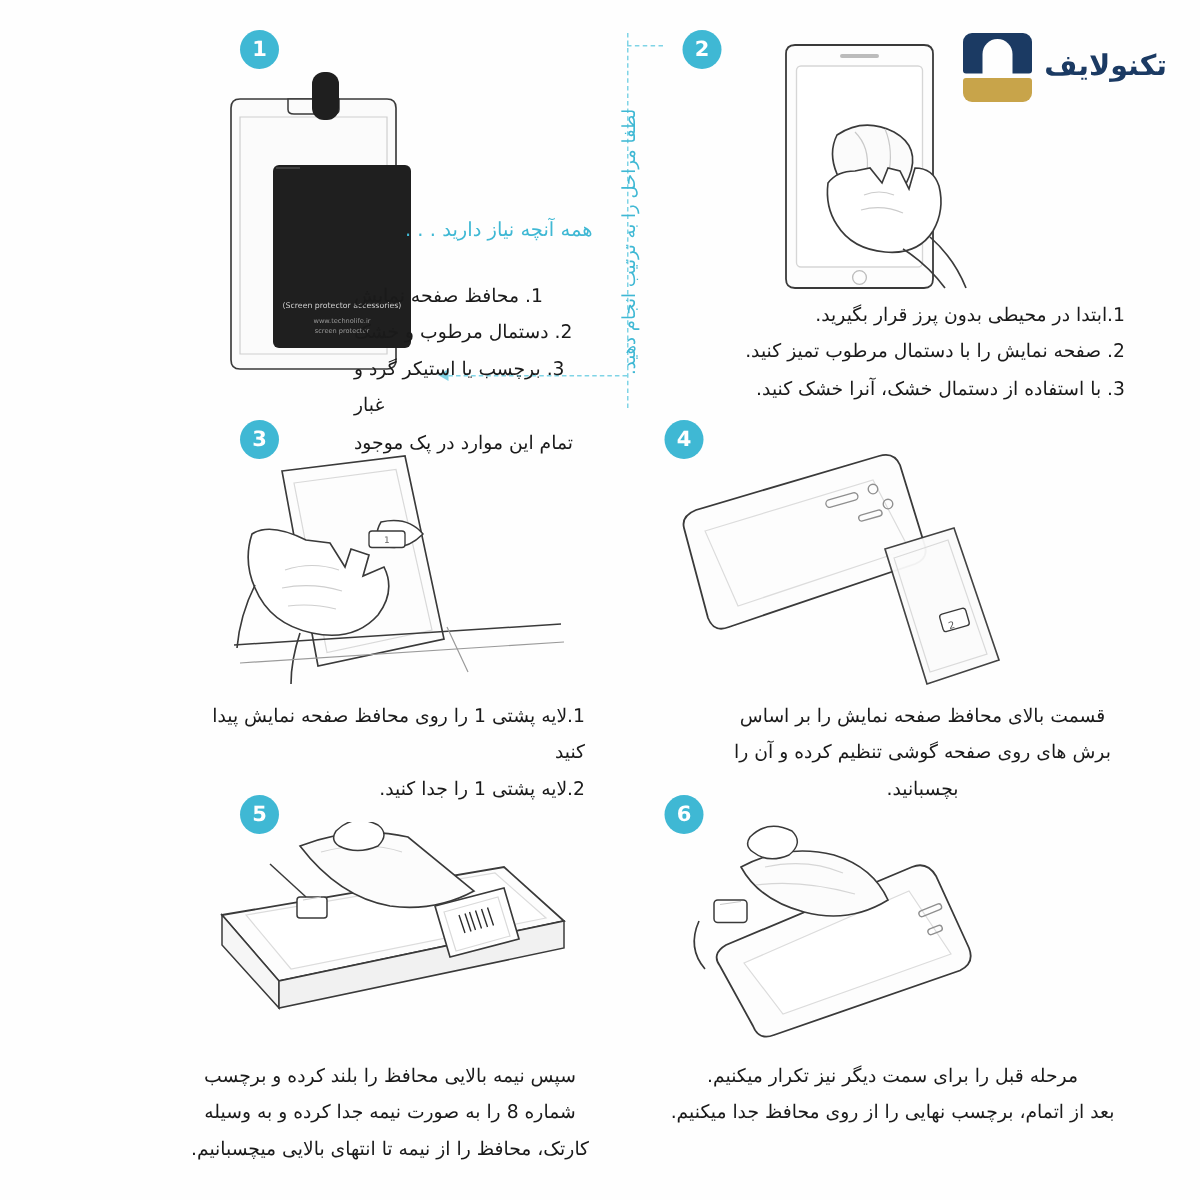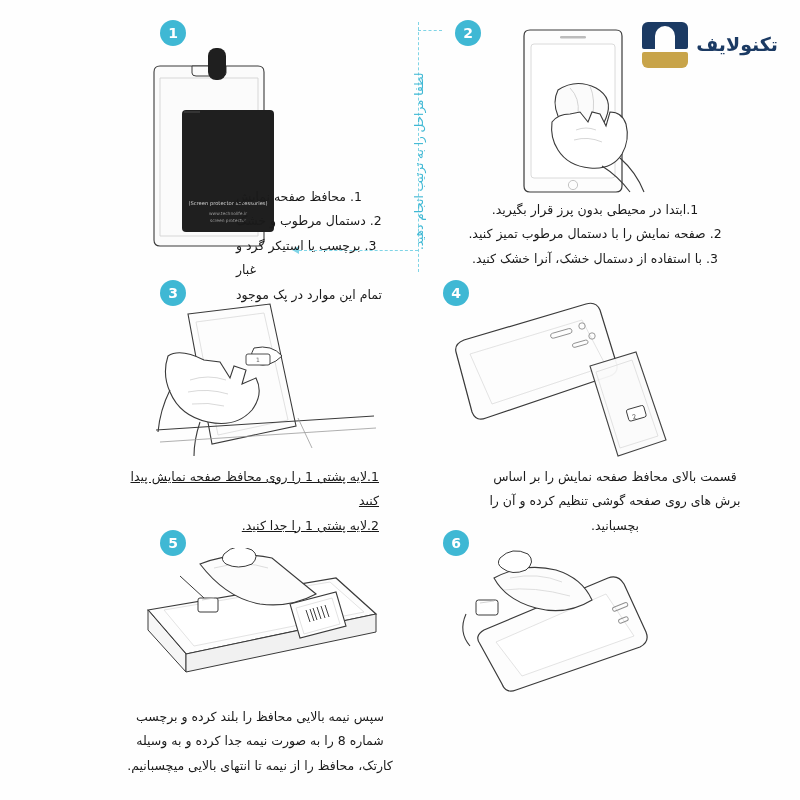--- a/index.html
+++ b/index.html
@@ -171,20 +171,21 @@
       <text x="88" y="165" font-family="DejaVu Sans, sans-serif" font-size="5.2" fill="#cfcfcf" text-anchor="middle">(Screen protector accessories)</text>
       <text x="88" y="175" font-family="DejaVu Sans, sans-serif" font-size="4.4" fill="#9a9a9a" text-anchor="middle">www.technolife.ir</text>
       <text x="88" y="182" font-family="DejaVu Sans, sans-serif" font-size="4.4" fill="#9a9a9a" text-anchor="middle">screen protector</text>
 
       <rect x="68" y="8" width="18" height="32" rx="8" fill="#1f1f1f"></rect>
 
       <path d="M44 72 L60 72" stroke="#555" stroke-width="0.8"></path>
     </svg>
   </div>
 
+  <div class="needs-title" style="left:255px; top:142px; width:140px;">همه آنچه نیاز دارید . . .</div>
 
   <div class="caption" style="left:236px; top:185px; width:160px;">1. محافظ صفحه نمایش
 2. دستمال مرطوب و خشک
 3. برچسب یا استیکر گرد و غبار
 تمام این موارد در پک موجود است.</div>
 
   <div class="badge" style="left:455px; top:20px;">2</div>
 
   <div class="illus" style="left:480px; top:26px;">
     <svg width="210" height="180" viewBox="0 0 210 180">
@@ -204,21 +205,21 @@
       <path d="M72 96 Q70 112 78 124 Q88 140 110 142 Q132 144 142 128 Q150 114 146 98 Q142 86 130 86
                L126 100 L120 88 L112 86 L108 96 L100 86 L90 88 Q78 88 72 96 Z" fill="#ffffff" stroke="#3a3a3a" stroke-width="1.1"></path>
       <path d="M96 104 Q106 100 116 104" fill="none" stroke="#cccccc" stroke-width="0.8"></path>
       <path d="M94 114 Q108 110 122 116" fill="none" stroke="#cccccc" stroke-width="0.8"></path>
 
       <path d="M122 140 Q138 150 150 166" fill="none" stroke="#3a3a3a" stroke-width="1.1"></path>
       <path d="M140 132 Q156 146 164 166" fill="none" stroke="#3a3a3a" stroke-width="1.1"></path>
     </svg>
   </div>
 
-  <div class="caption center" style="left:440px; top:198px; width:310px; text-align:center;">1.ابتدا در محیطی بدون پرز قرار بگیرید.
+  <div class="caption center" style="left:440px; top:198px; width:310px; text-align:right;">1.ابتدا در محیطی بدون پرز قرار بگیرید.
 2. صفحه نمایش را با دستمال مرطوب تمیز کنید.
 3. با استفاده از دستمال خشک، آنرا خشک کنید.</div>
 
   <div class="badge" style="left:160px; top:280px;">3</div>
 
   <div class="illus" style="left:150px; top:298px;">
     <svg width="230" height="165" viewBox="0 0 230 165">
 
       <path d="M38 16 L120 6 L146 128 L62 146 Z" fill="#fdfdfd" stroke="#3a3a3a" stroke-width="1.1"></path>
       <path d="M46 24 L114 15 L138 122 L68 137 Z" fill="none" stroke="#d9d9d9" stroke-width="0.8"></path>
@@ -236,21 +237,21 @@
 
       <path d="M20 92 Q10 112 8 134" fill="none" stroke="#3a3a3a" stroke-width="1.1"></path>
       <path d="M50 124 Q44 142 44 158" fill="none" stroke="#3a3a3a" stroke-width="1.1"></path>
 
       <path d="M6 132 L224 118" stroke="#3a3a3a" stroke-width="1"></path>
       <path d="M10 144 L226 130" stroke="#9a9a9a" stroke-width="0.8"></path>
       <path d="M148 120 L162 150" stroke="#9a9a9a" stroke-width="0.8"></path>
     </svg>
   </div>
 
-  <div class="caption" style="left:109px; top:465px; width:270px; text-align:right;text-decoration:underline;">1.لایه پشتی 1 را روی محافظ صفحه نمایش پیدا کنید
+  <div class="caption" style="left:120px; top:465px; width:270px; text-align:right;">1.لایه پشتی 1 را روی محافظ صفحه نمایش پیدا کنید
 2.لایه پشتی 1 را جدا کنید.</div>
 
   <div class="badge" style="left:443px; top:280px;">4</div>
 
   <div class="illus" style="left:440px; top:300px;">
     <svg width="250" height="160" viewBox="0 0 250 160">
 
       <path d="M16 52 Q14 44 24 40 L146 4 Q156 1 160 10 L176 62 Q180 72 170 76 L46 118 Q36 122 32 112 Z" fill="#fdfdfd" stroke="#3a3a3a" stroke-width="1.2"></path>
       <path d="M30 54 L142 20 L166 66 L52 104 Z" fill="none" stroke="#dcdcdc" stroke-width="0.8"></path>
 
@@ -326,14 +327,16 @@
       <path d="M64 42 Q94 38 130 48" fill="none" stroke="#d6d6d6" stroke-width="0.8"></path>
 
       <path d="M60 10 Q72 -2 88 6 Q96 14 86 22 Q72 28 62 20 Q56 16 60 10 Z" fill="#ffffff" stroke="#3a3a3a" stroke-width="1"></path>
 
       <rect x="36" y="52" width="22" height="15" rx="2.5" fill="#ffffff" stroke="#3a3a3a" stroke-width="1"></rect>
       <path d="M40 55 L54 53" stroke="#c9c9c9" stroke-width="0.8"></path>
       <path d="M26 66 Q18 84 30 98" fill="none" stroke="#3a3a3a" stroke-width="1.1"></path>
     </svg>
   </div>
 
+  <div class="caption" style="left:430px; top:705px; width:330px; text-align:center;">مرحله قبل را برای سمت دیگر نیز تکرار میکنیم.
+بعد از اتمام، برچسب نهایی را از روی محافظ جدا میکنیم.</div>
 
 </div>
 
 </body></html>

